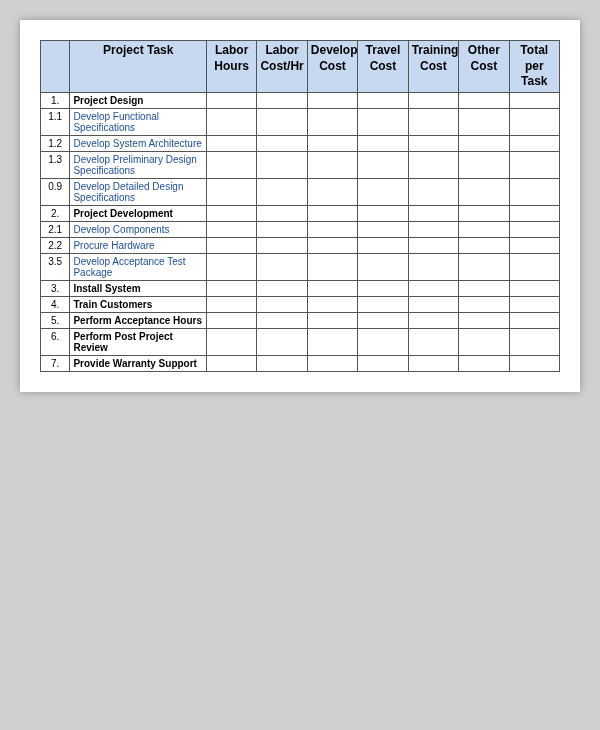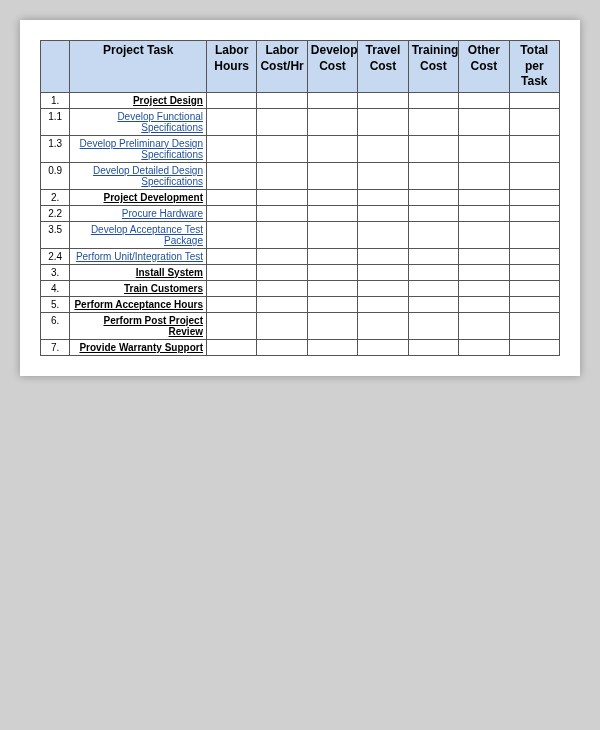--- a/index.html
+++ b/index.html
@@ -37,22 +37,21 @@
       font-size: 12px;
       text-align: center;
     }
     .task-id {
       text-align: center;
       vertical-align: top;
       width: 28px;
     }
     .task-name {
       color: #1f4e9e;
-      text-align: right;
-      text-decoration: underline;
+      text-align: left;
     }
     .main-task {
       font-weight: bold;
       color: #000;
     }
     td.task-name.main-task {
       color: #000;
     }
     col.col-id { width: 28px; }
     col.col-name { width: 130px; }
@@ -113,20 +112,31 @@
           <td class="task-name">Develop Functional Specifications</td>
           <td></td>
           <td></td>
           <td></td>
           <td></td>
           <td></td>
           <td></td>
           <td></td>
         </tr>
         <tr>
+          <td class="task-id">1.2</td>
+          <td class="task-name">Develop System Architecture</td>
+          <td></td>
+          <td></td>
+          <td></td>
+          <td></td>
+          <td></td>
+          <td></td>
+          <td></td>
+        </tr>
+        <tr>
           <td class="task-id">1.3</td>
           <td class="task-name">Develop Preliminary Design Specifications</td>
           <td></td>
           <td></td>
           <td></td>
           <td></td>
           <td></td>
           <td></td>
           <td></td>
         </tr>
@@ -146,44 +156,44 @@
           <td class="task-name main-task">Project Development</td>
           <td></td>
           <td></td>
           <td></td>
           <td></td>
           <td></td>
           <td></td>
           <td></td>
         </tr>
         <tr>
+          <td class="task-id">2.1</td>
+          <td class="task-name">Develop Components</td>
+          <td></td>
+          <td></td>
+          <td></td>
+          <td></td>
+          <td></td>
+          <td></td>
+          <td></td>
+        </tr>
+        <tr>
           <td class="task-id">2.2</td>
           <td class="task-name">Procure Hardware</td>
           <td></td>
           <td></td>
           <td></td>
           <td></td>
           <td></td>
           <td></td>
           <td></td>
         </tr>
         <tr>
           <td class="task-id">3.5</td>
           <td class="task-name">Develop Acceptance Test Package</td>
-          <td></td>
-          <td></td>
-          <td></td>
-          <td></td>
-          <td></td>
-          <td></td>
-          <td></td>
-        </tr>
-        <tr>
-          <td class="task-id">2.4</td>
-          <td class="task-name">Perform Unit/Integration Test</td>
           <td></td>
           <td></td>
           <td></td>
           <td></td>
           <td></td>
           <td></td>
           <td></td>
         </tr>
         <tr>
           <td class="task-id">3.</td>

